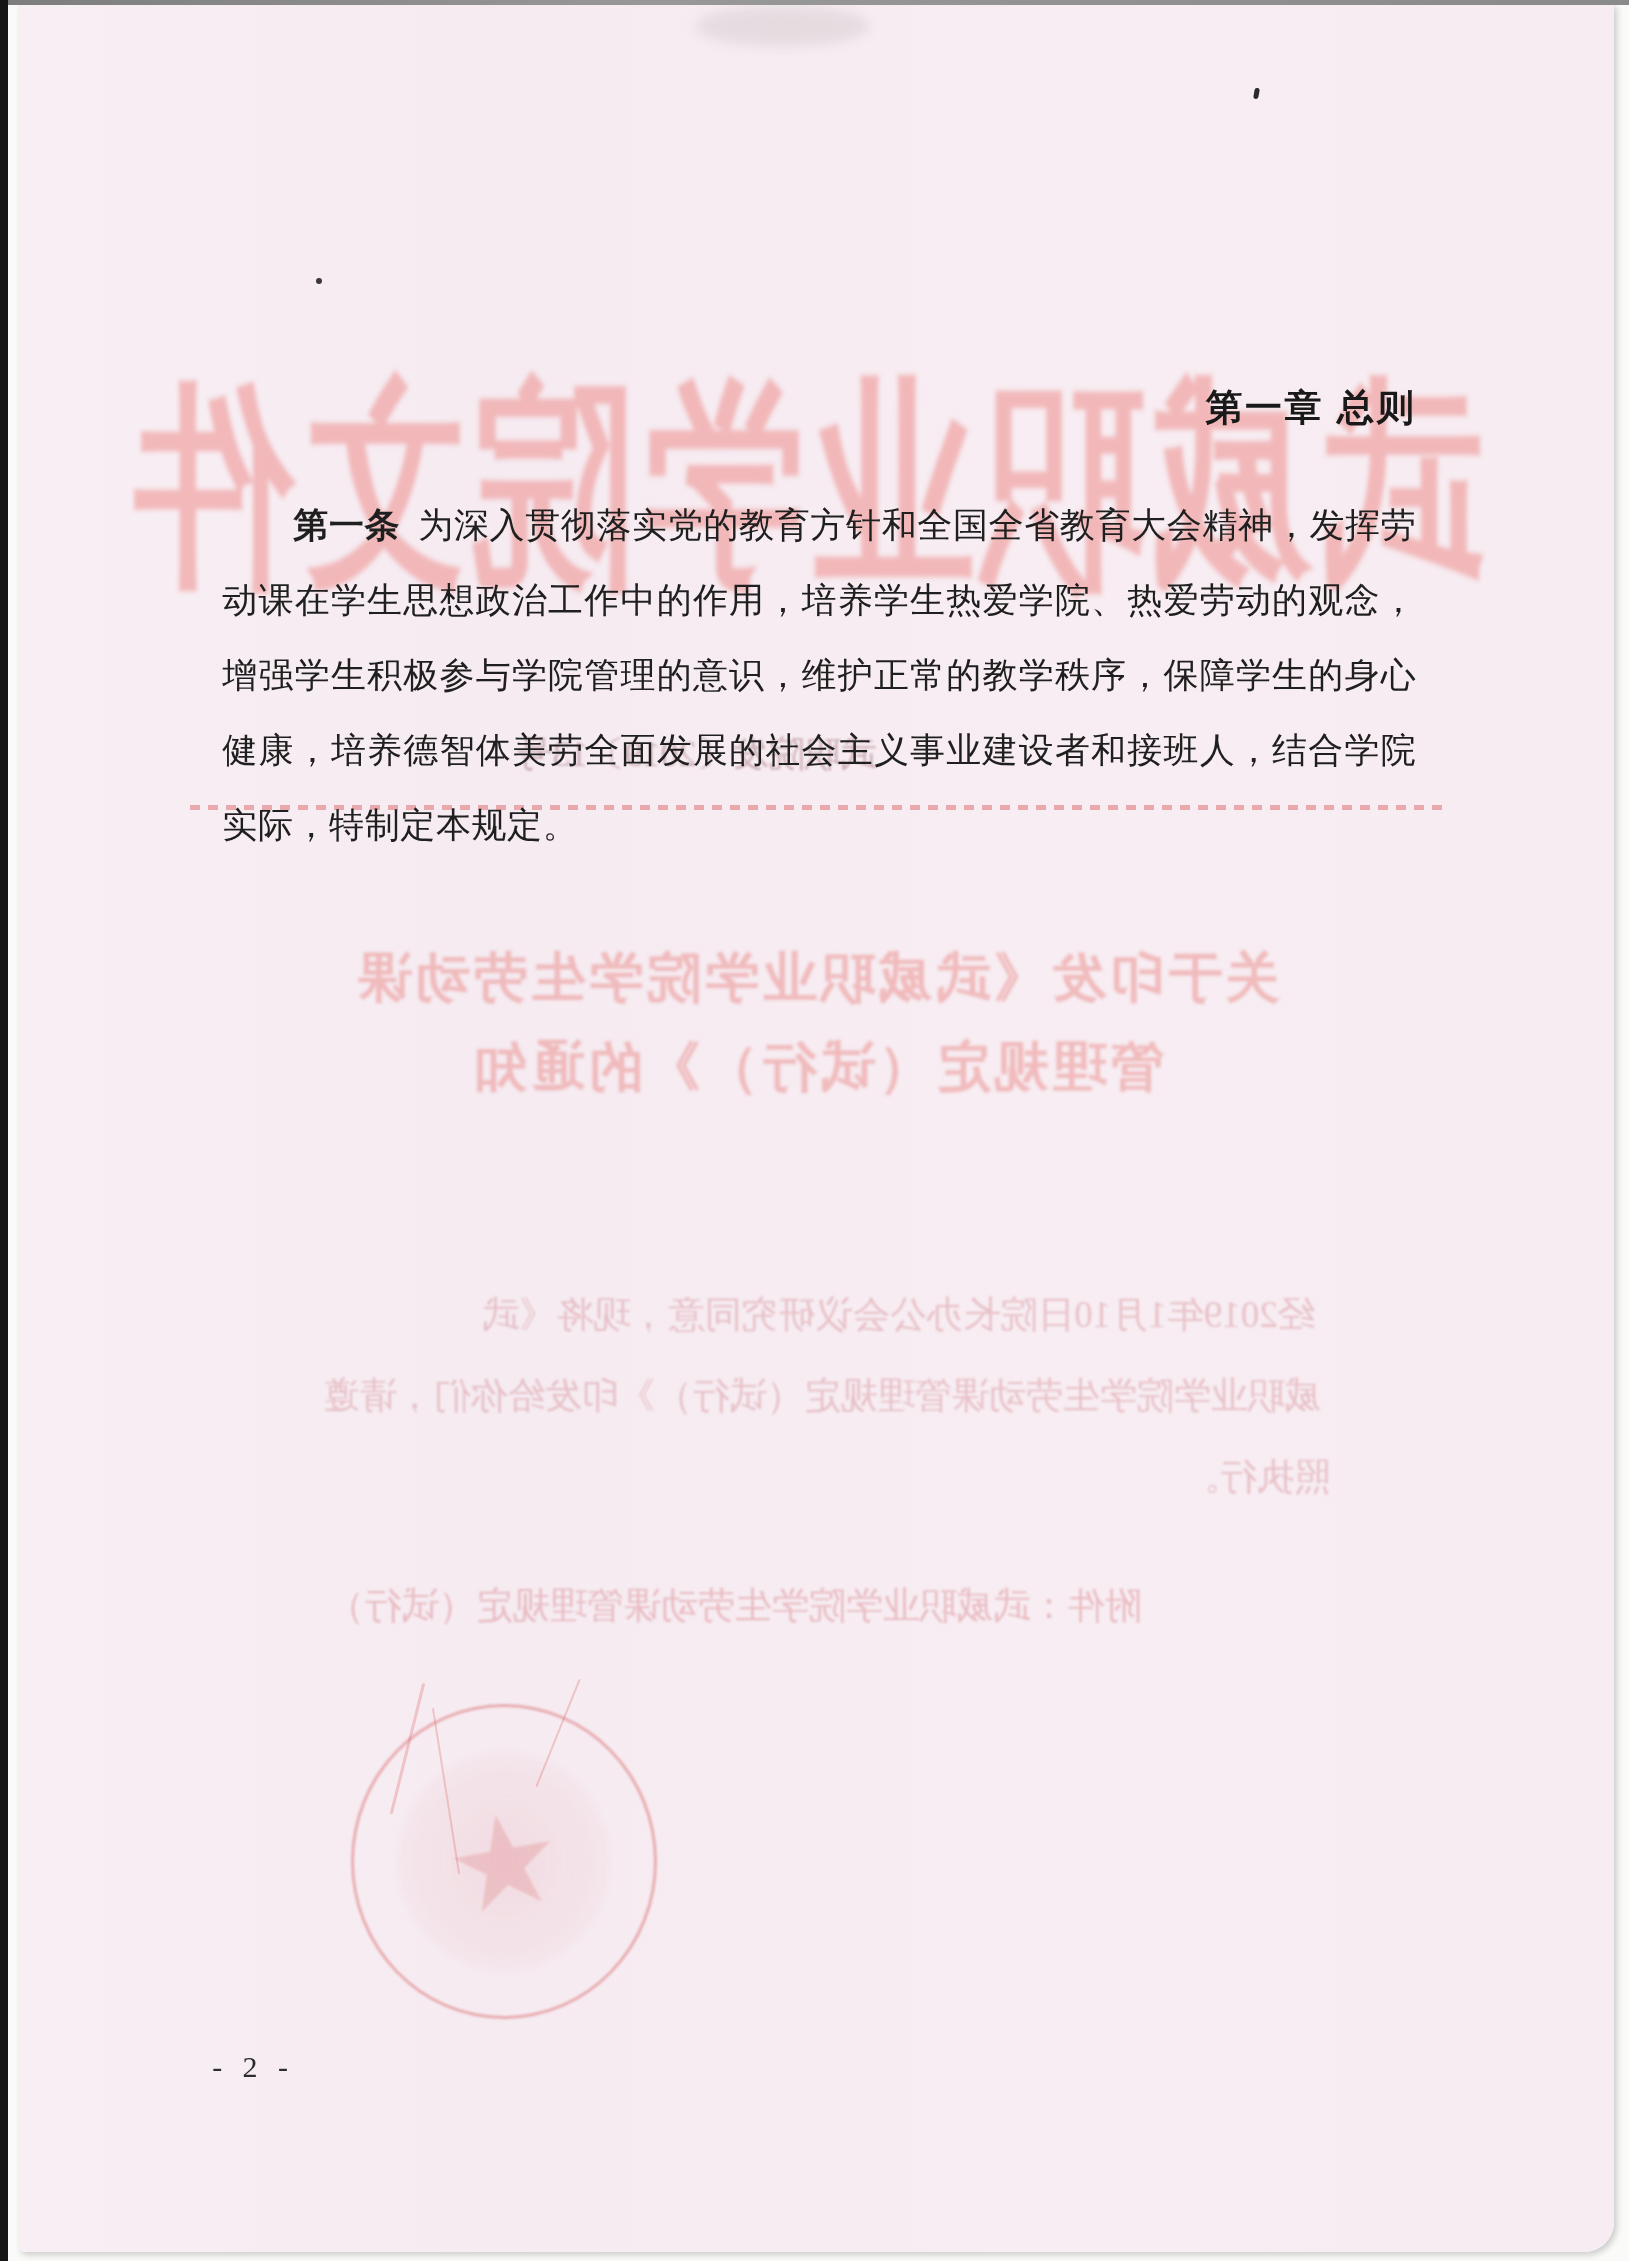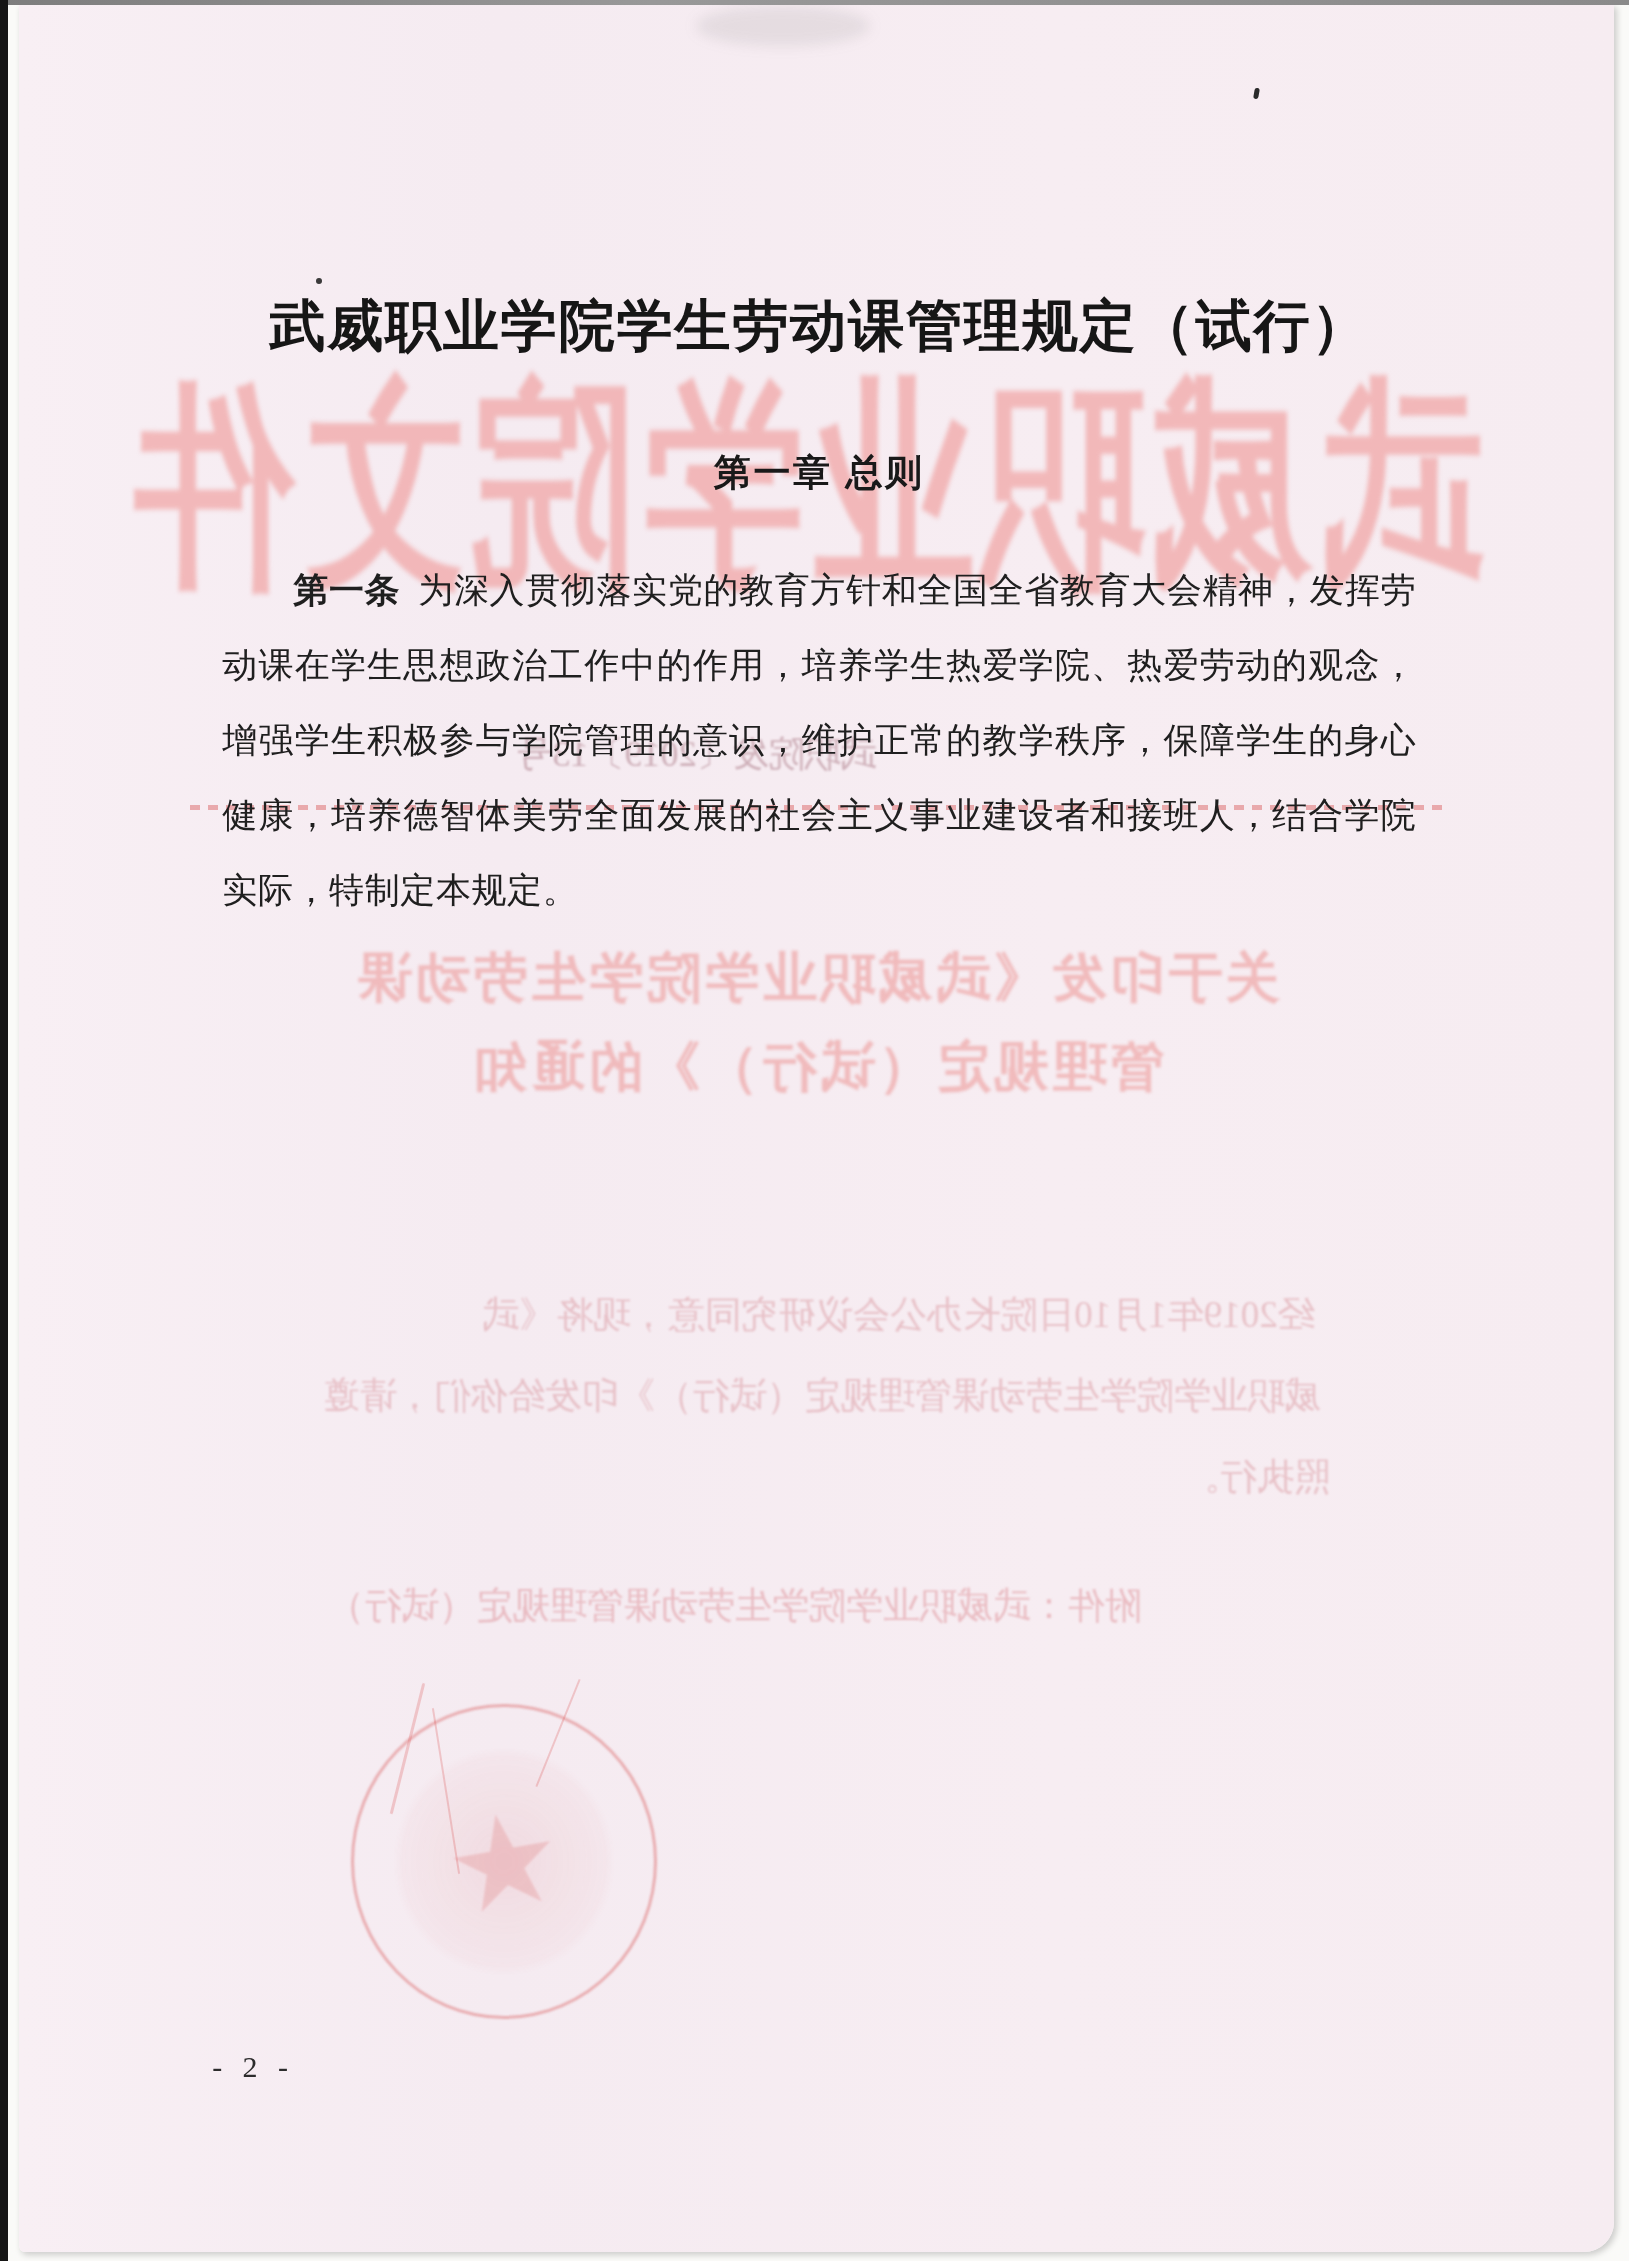--- a/index.html
+++ b/index.html
@@ -61,21 +61,21 @@
   .smudge{position:absolute;left:677px;top:1.3px;width:174px;height:40px;
           background:rgba(110,110,110,.12);filter:blur(6.4px);border-radius:50%;}
 
   
   .content{position:absolute;left:203px;top:289px;width:1194px;z-index:2;
            color:#1e1e1e;}
   .title{margin:0;font-family:"Liberation Sans",sans-serif;font-weight:bold;
          font-size:56px;line-height:1.15;text-align:center;letter-spacing:1.9px;
          color:#161616;}
   .chapter{font-family:"Liberation Sans",sans-serif;font-weight:bold;
-           font-size:37px;text-align:center;letter-spacing:2.6px;color:#191919;}
+           font-size:37px;text-align:right;letter-spacing:2.6px;color:#191919;}
   .ch1{margin:89px 0 54px;}
   .ch2{margin:19.3px 0 53px;}
   .para{margin:0;font-size:35px;line-height:75px;letter-spacing:0.6px;
         text-align:justify;text-indent:71px;word-break:break-all;color:#1f1f1f;}
   .lead{font-family:"Liberation Sans",sans-serif;font-weight:bold;margin-right:18px;}
 
   .pagenum{position:absolute;left:193px;top:2045px;z-index:2;
            font-size:30px;letter-spacing:6.4px;color:#2c2c2c;}
 </style>
 </head>
@@ -104,21 +104,20 @@
       <i class="scr scr1"></i>
       <i class="scr scr2"></i>
       <i class="scr scr3"></i>
 
       <i class="speck1"></i>
       <i class="speck2"></i>
       <i class="smudge"></i>
     </div>
 
     <div class="content">
-      <h1 class="title">武威职业学院学生劳动课管理规定（试行）</h1>
 
       <h2 class="chapter ch1">第一章  总则</h2>
 
       <p class="para"><b class="lead">第一条</b><span>为深入贯彻落实党的教育方针和全国全省教育大会精神，发挥劳动课在学生思想政治工作中的作用，培养学生热爱学院、热爱劳动的观念，增强学生积极参与学院管理的意识，维护正常的教学秩序，保障学生的身心健康，培养德智体美劳全面发展的社会主义事业建设者和接班人，结合学院实际，特制定本规定。</span></p>
 
 
 
 
     </div>
 

